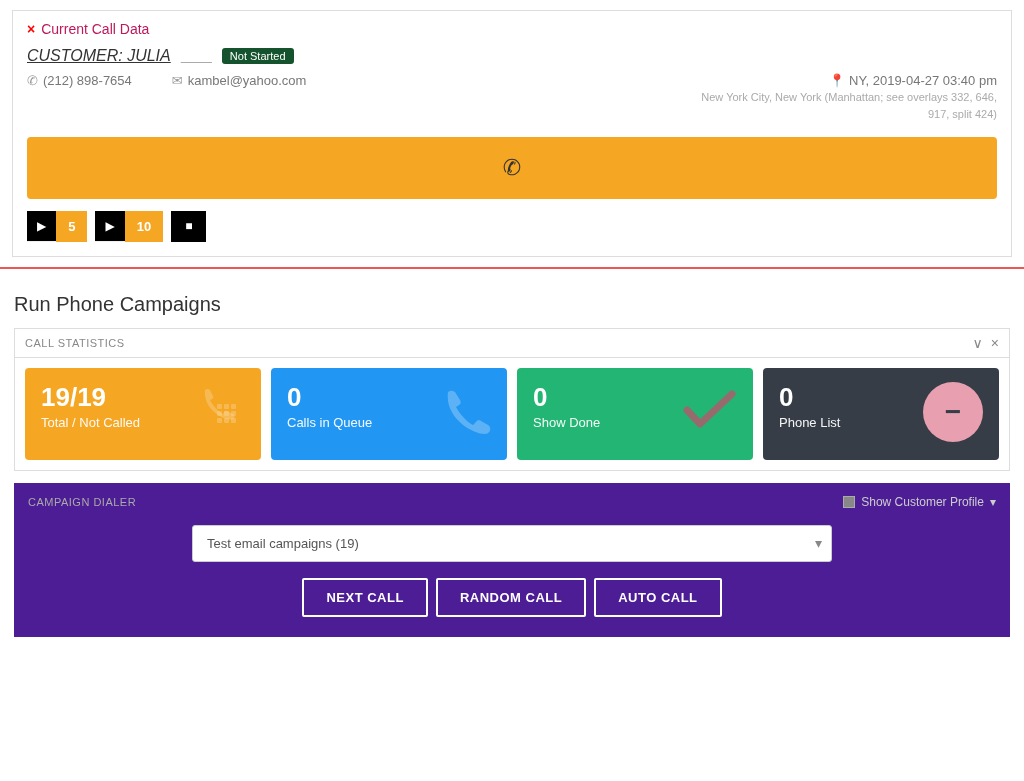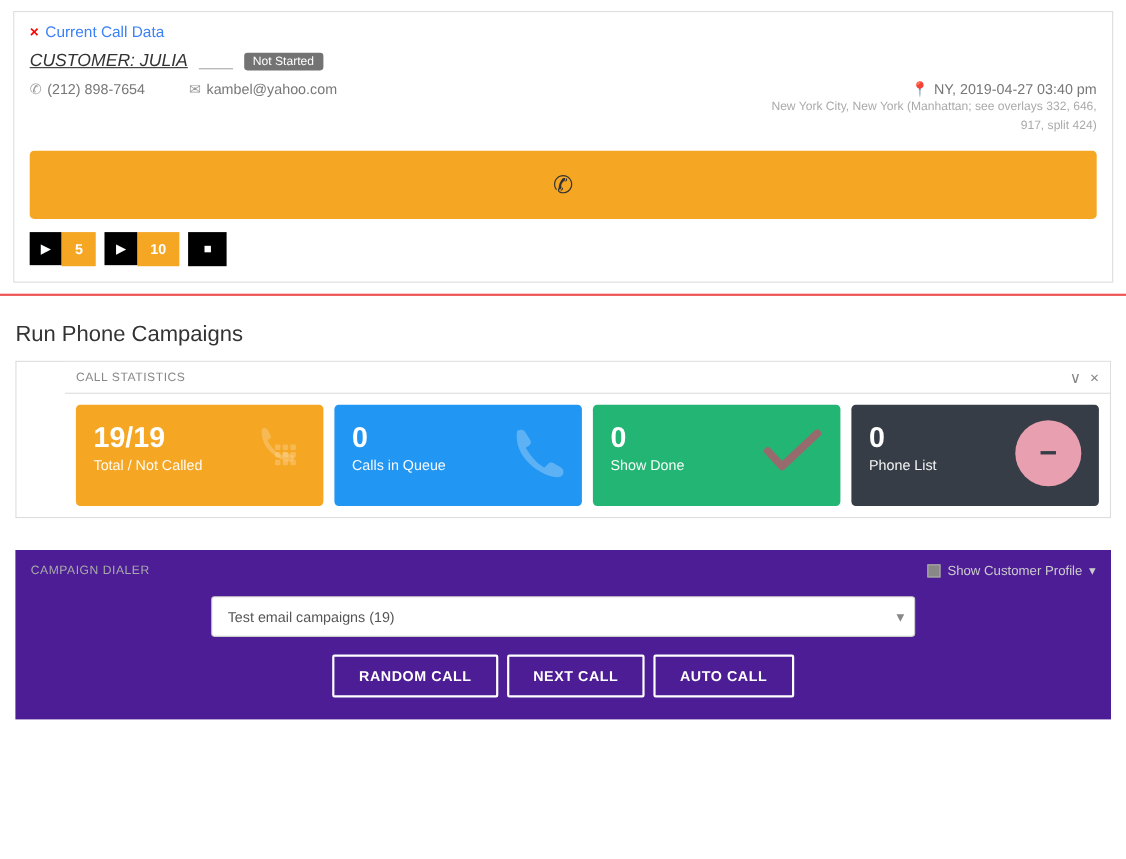--- a/index.html
+++ b/index.html
@@ -27,39 +27,39 @@
 
     .close-x {
       color: red;
       font-weight: bold;
       font-size: 14px;
       cursor: pointer;
     }
 
     .section-title {
       font-size: 14px;
-      color: #3b82f6;
+      color: #be185d;
     }
 
     .customer-info-row {
       display: flex;
       align-items: center;
       gap: 10px;
       margin-bottom: 8px;
     }
 
     .customer-name {
       font-weight: normal;
       font-size: 16px;
       text-decoration: underline;
       font-style: italic;
     }
 
     .not-started-badge {
-      background: #737373;
+      background: #14532d;
       color: #fff;
       font-size: 11px;
       padding: 2px 8px;
       border-radius: 3px;
     }
 
     .contact-details-row {
       display: flex;
       gap: 40px;
       align-items: flex-start;
@@ -168,22 +168,21 @@
     .campaigns-title {
       font-size: 20px;
       font-weight: normal;
       margin-bottom: 12px;
       color: #333;
     }
 
     
     .stats-panel {
       border: 1px solid #ddd;
-      margin-bottom: 29px;
-      padding-left: 44px;
+      margin-bottom: 12px;
     }
 
     .stats-header {
       display: flex;
       justify-content: space-between;
       align-items: center;
       padding: 6px 10px;
       border-bottom: 1px solid #ddd;
       background: #fff;
     }
@@ -488,18 +487,18 @@
     </div>
 
     <div class="dropdown-wrapper">
       <select>
         <option>Test email campaigns (19)</option>
       </select>
       <span class="dropdown-arrow">▾</span>
     </div>
 
     <div class="dialer-actions">
+      <button class="dialer-btn">NEXT CALL</button>
       <button class="dialer-btn">RANDOM CALL</button>
-      <button class="dialer-btn">NEXT CALL</button>
       <button class="dialer-btn">AUTO CALL</button>
     </div>
   </div>
 </div>
 
 </body></html>

